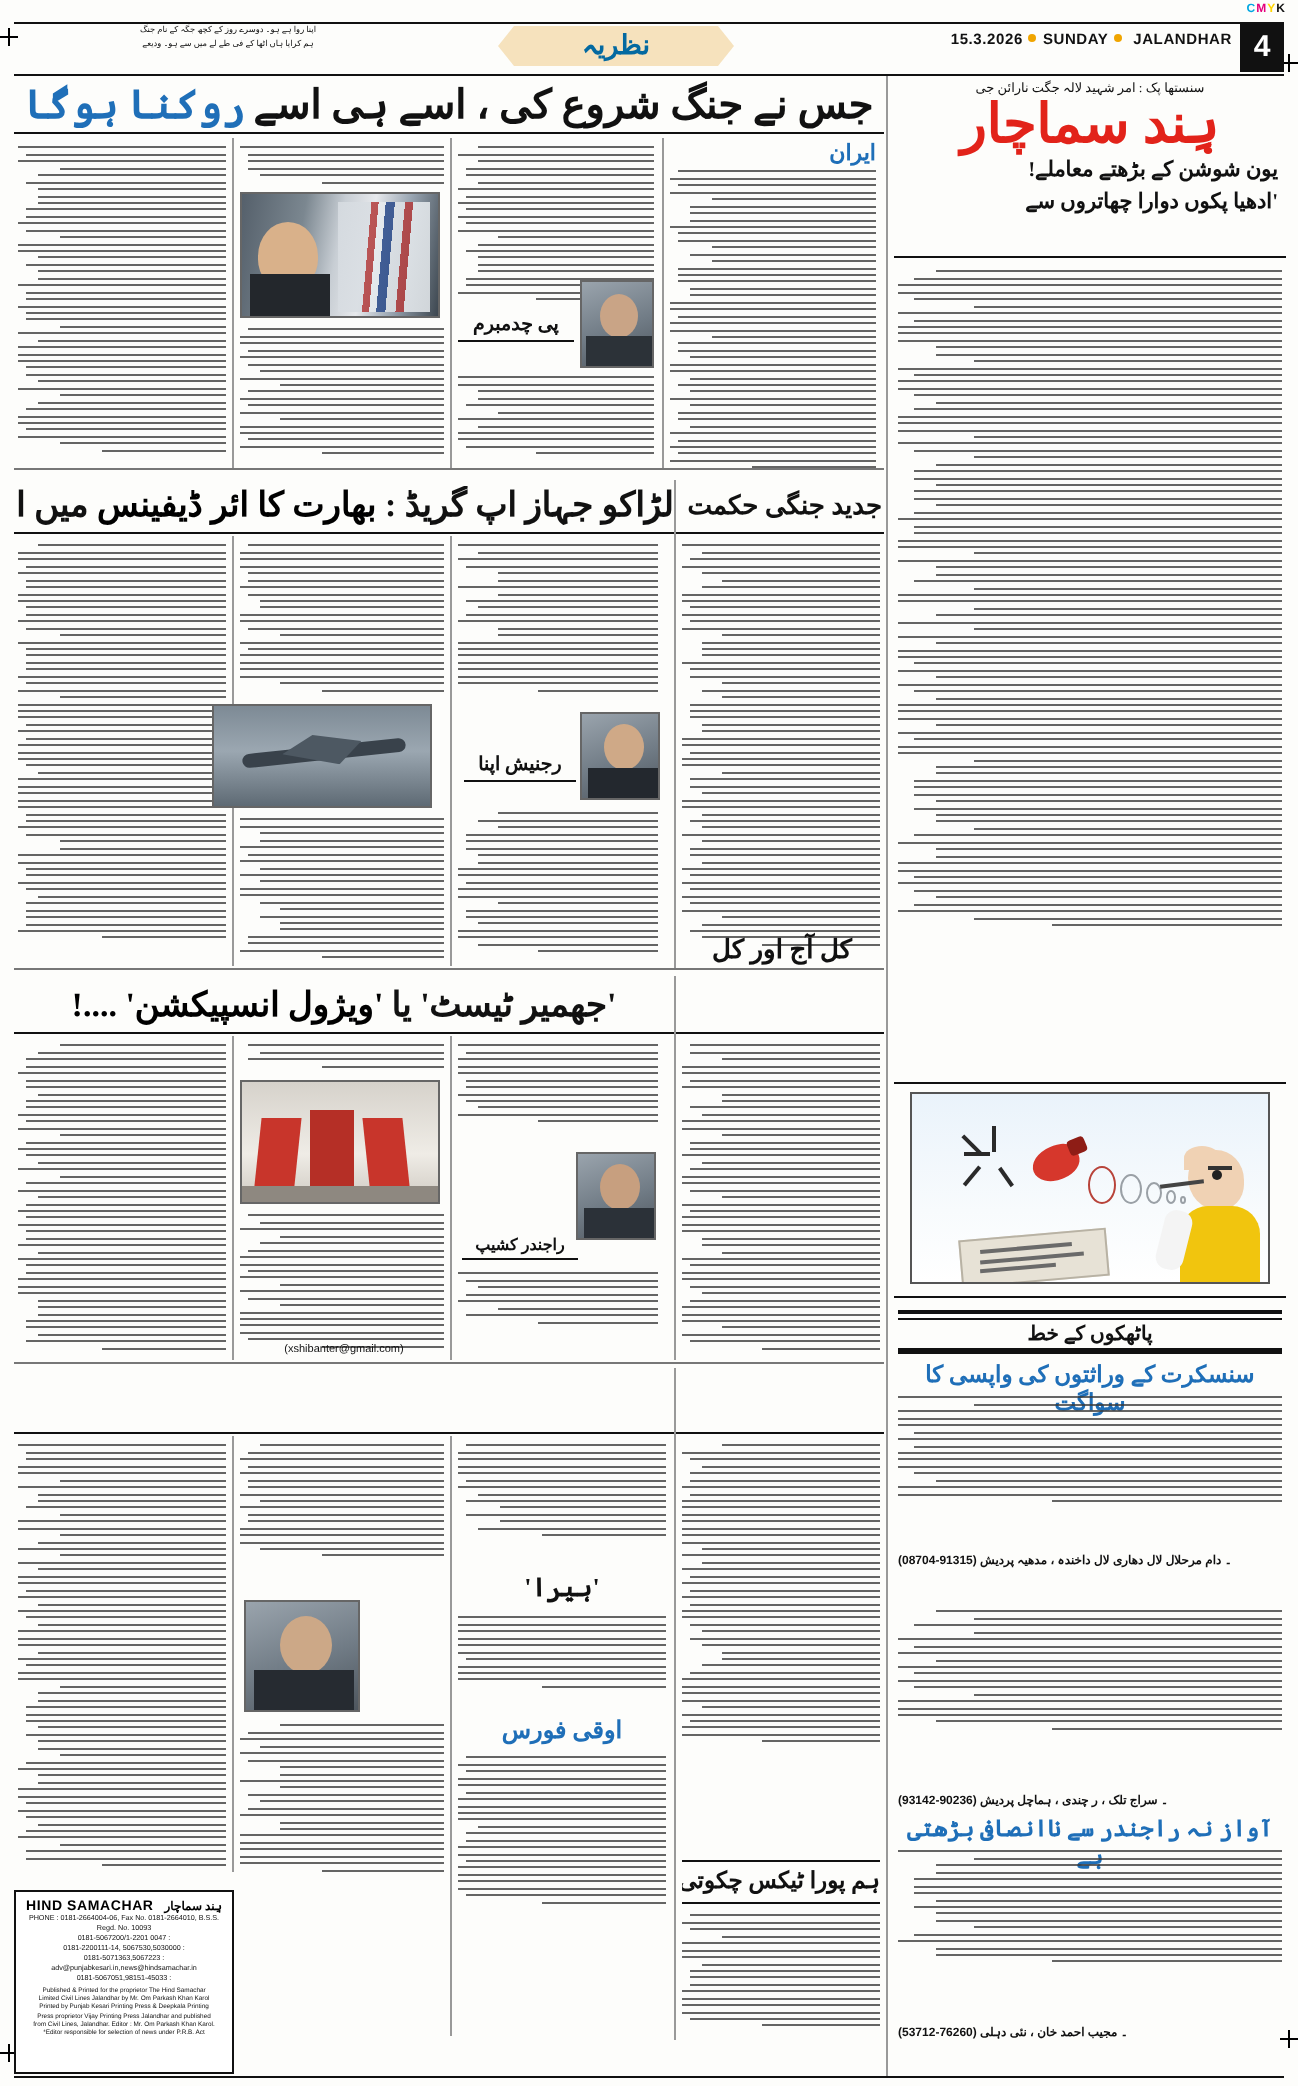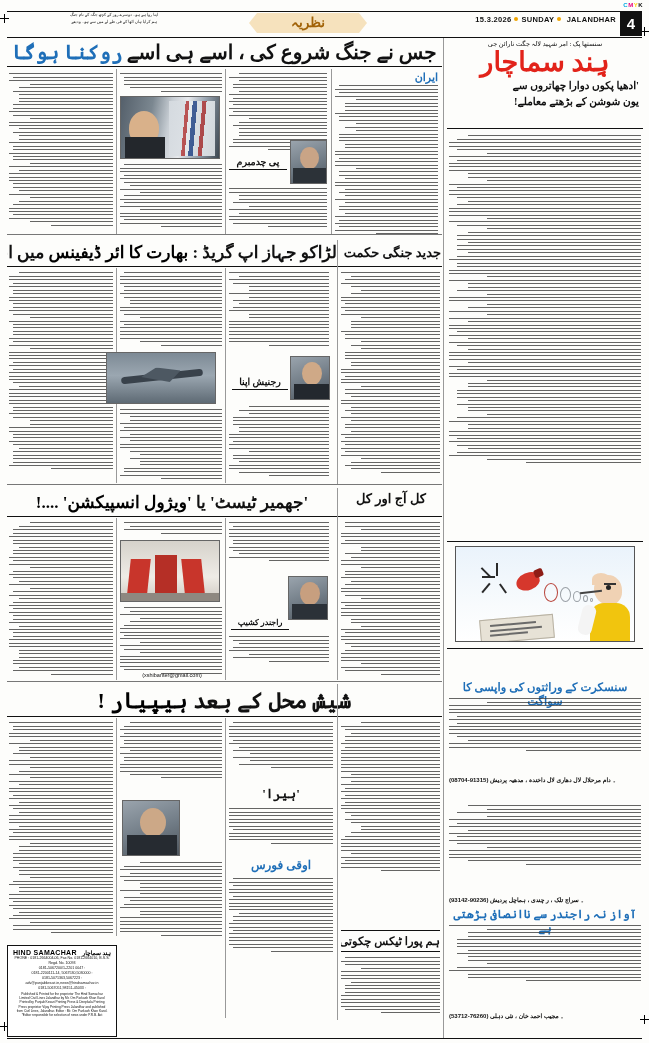--- a/index.html
+++ b/index.html
@@ -40,21 +40,21 @@
   
   .hdr { position:absolute; left:7px; top:12px; width:635px; height:26px; }
   .hdr-left { position:absolute; left:22px; top:0; width:170px; text-align:center; }
   .hdr-left .u { font-size:4.2px; color:#111; line-height:6.5px; white-space:nowrap; letter-spacing:.4px;}
   .banner {
     position:absolute; left:242px; top:1px; width:118px; height:20px;
     background:#f6e2bd;
     clip-path: polygon(8px 0, 110px 0, 118px 10px, 110px 20px, 8px 20px, 0 10px);
     text-align:center;
   }
-  .banner .bt { font-size:13.5px; font-weight:bold; color:#a16207; line-height:20px; direction:rtl; font-family:"Liberation Serif",serif;}
+  .banner .bt { font-size:13.5px; font-weight:bold; color:#0369a1; line-height:20px; direction:rtl; font-family:"Liberation Serif",serif;}
   .hdr-right { position:absolute; right:26px; top:3px; font-family:"Liberation Sans",sans-serif;
                font-size:7.5px; font-weight:bold; letter-spacing:.3px; color:#111; white-space:nowrap;}
   .dot { display:inline-block; width:4px; height:4px; background:#f0a500; border-radius:50%; margin:0 3px; vertical-align:1px;}
   .pgno { position:absolute; right:0; top:0; width:22px; height:24px; background:#111; color:#fff;
           font-family:"Liberation Sans",sans-serif; font-weight:bold; font-size:15px; text-align:center; line-height:24px;}
   .hrule { position:absolute; left:7px; width:635px; height:1px; background:#111; }
 
   
   .mainhead {
     position:absolute; left:7px; top:40px; width:435px; height:26px;
@@ -140,22 +140,22 @@
     <span class="h-b">جس نے جنگ شروع کی ، اسے ہی اسے</span>
     <span class="h-blue">روکنا ہوگا</span>
   </div>
   <div class="hline" style="left:7px;top:66px;width:435px;"></div>
 
   <div class="vrule" style="left:443px;top:38px;height:1000px;"></div>
 
   <div class="masthead">
     <div class="mast-kicker">سنستھا پک : امر شہید لالہ جگت نارائن جی</div>
     <div class="mast-title">ہِند سماچار</div>
+    <div class="mast-sub">یون شوشن کے بڑھتے معاملے!</div>
     <div class="mast-sub">'ادھیا پکوں دوارا چھاتروں سے</div>
-    <div class="mast-sub">یون شوشن کے بڑھتے معاملے!</div>
   </div>
   <div class="hline" style="left:447px;top:128px;width:196px;"></div>
 
   <div class="txt" style="position:absolute;left:449px;top:133px;width:192px;">
     <div class="lines" id="rcol1">
         <span class="ln s90"></span>
         <span class="ln s96"></span>
         <span class="ln s100"></span>
         <span class="ln s100"></span>
         <span class="ln s96"></span>
@@ -703,21 +703,21 @@
         <span class="ln s90"></span>
         <span class="ln s60"></span>
       </div>
   </div>
 
   <div class="hline thin" style="left:7px;top:484px;width:435px;"></div>
 
   <div class="sechead" style="position:absolute;left:7px;top:492px;width:330px;text-align:center;font-size:17px;line-height:22px;">
     <span class="k">'جھمیر ٹیسٹ' یا</span><span class="b"> 'ویژول انسپیکشن' ....!</span>
   </div>
-  <div class="sechead" style="position:absolute;left:341px;top:488px;width:100px;text-align:center;font-size:13px;line-height:22px;">
+  <div class="sechead" style="position:absolute;left:341px;top:464px;width:100px;text-align:center;font-size:13px;line-height:22px;">
     <span class="k">کل آج اور کل</span>
   </div>
   <div class="hline" style="left:7px;top:516px;width:435px;"></div>
   <div class="vrule" style="left:337px;top:488px;height:192px;"></div>
   <div class="vrule" style="left:116px;top:518px;height:162px;"></div>
   <div class="vrule" style="left:225px;top:518px;height:162px;"></div>
 
   <div class="txt" style="position:absolute;left:9px;top:520px;width:104px;">
     <div class="lines" id="c3a">
         <span class="ln s80"></span>
@@ -891,23 +891,20 @@
         <span class="ln s100"></span>
         <span class="ln s80"></span>
         <span class="ln s100"></span>
         <span class="ln s96"></span>
         <span class="ln s60"></span>
       </div>
   </div>
 
   <div class="hline thin" style="left:7px;top:681px;width:435px;"></div>
 
-  <div class="sechead" style="position:absolute;left:7px;top:688px;width:435px;text-align:center;font-size:22px;line-height:26px;letter-spacing:-1px;">
-    <span class="k">شیش محل کے بعد </span><span class="b">ہیپیار !</span>
-  </div>
   <div class="hline" style="left:7px;top:716px;width:435px;"></div>
 
   <div class="vrule" style="left:116px;top:718px;height:218px;"></div>
   <div class="vrule" style="left:225px;top:718px;height:300px;"></div>
   <div class="vrule" style="left:337px;top:684px;height:336px;"></div>
 
   <div class="txt" style="position:absolute;left:9px;top:720px;width:104px;">
     <div class="lines" id="c4a">
         <span class="ln s100"></span>
         <span class="ln s96"></span>
@@ -1217,20 +1214,27 @@
     <div style="position:absolute;left:124px;top:44px;width:22px;height:2.2px;background:#444;transform:rotate(-7deg);"></div>
 
     <div style="position:absolute;left:24px;top:70px;width:74px;height:24px;background:#e7e2d6;transform:rotate(-5deg);border:1px solid #b8b2a4;"></div>
     <div style="position:absolute;left:34px;top:76px;width:46px;height:2px;background:#6a6a6a;transform:rotate(-5deg);"></div>
     <div style="position:absolute;left:34px;top:81px;width:52px;height:2px;background:#6a6a6a;transform:rotate(-5deg);"></div>
     <div style="position:absolute;left:34px;top:86px;width:38px;height:2px;background:#6a6a6a;transform:rotate(-5deg);"></div>
   </div>
 
   <div class="hline" style="left:447px;top:648px;width:196px;"></div>
 
+  <div style="position:absolute;left:449px;top:655px;width:192px;">
+    <div class="letbar"></div>
+    <div class="letbar2"></div>
+    <div class="lethead" style="margin:1px 0;">پاٹھکوں کے خط</div>
+    <div class="letbar2"></div>
+    <div class="letbar"></div>
+  </div>
 
   <div class="lettitle" style="position:absolute;left:449px;top:680px;width:192px;">سنسکرت کے وراثتوں کی واپسی کا سواگت</div>
   <div class="txt" style="position:absolute;left:449px;top:696px;width:192px;">
     <div class="lines" id="L1">
         <span class="ln s100"></span>
         <span class="ln s80"></span>
         <span class="ln s100"></span>
         <span class="ln s100"></span>
         <span class="ln s100"></span>
         <span class="ln s96"></span>

